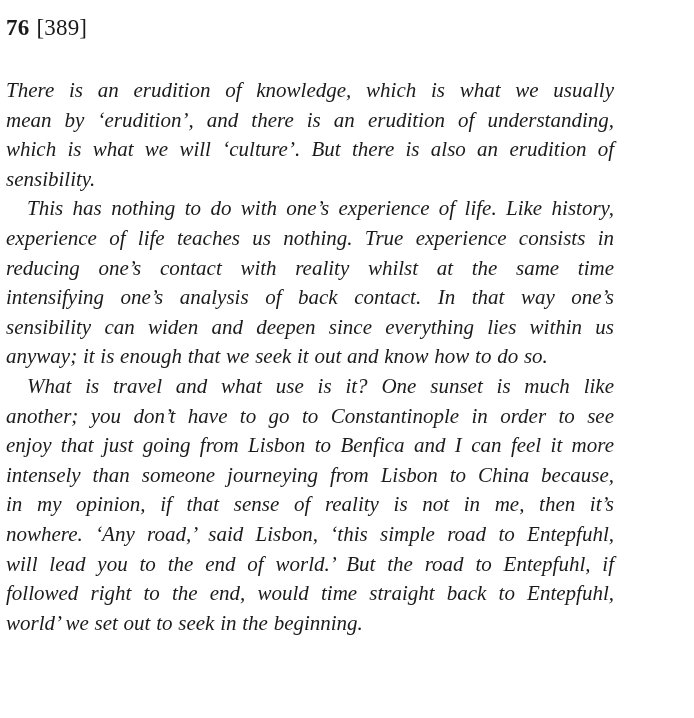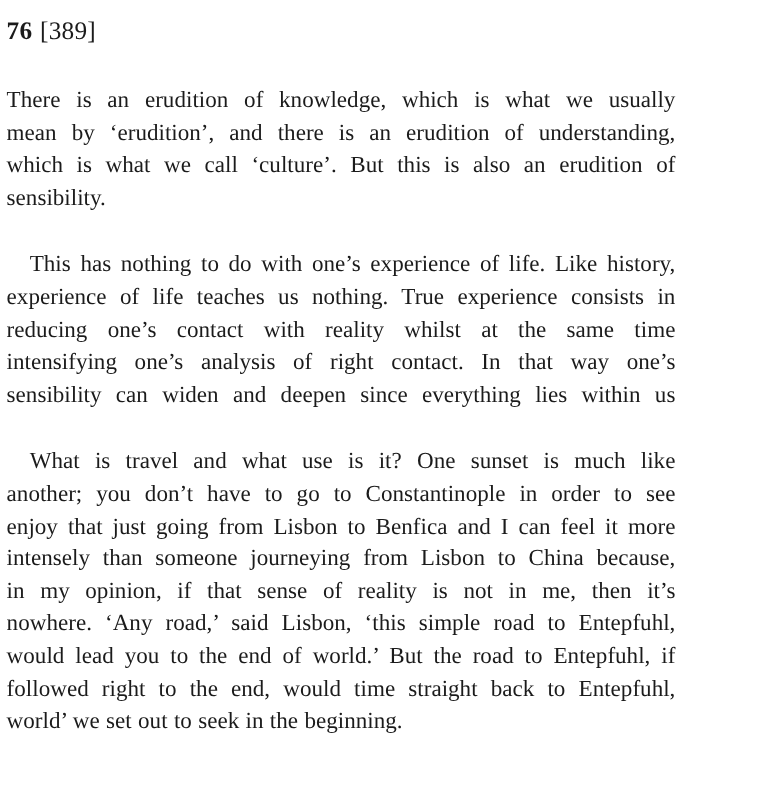--- a/index.html
+++ b/index.html
@@ -36,50 +36,51 @@
   }
   .body-text {
     font-size: 21px;
   }
   .line {
     line-height: 29.6px;
     text-align: justify;
     text-align-last: justify;
     word-spacing: 0.5px;
     white-space: normal;
+    font-style: italic;
   }
   .line.last {
     text-align: center;
     text-align-last: left;
   }
   .line.indent {
     padding-left: 21px;
-    margin-top: 31px;
   }
 </style>
 </head>
 <body>
 
 <div class="page">
   <div class="heading">
     <span class="num">76</span><span class="ref">[389]</span>
   </div>
   <div class="body-text">
       <div class="line">There is an erudition of knowledge, which is what we usually</div>
       <div class="line">mean by ‘erudition’, and there is an erudition of understanding,</div>
-      <div class="line">which is what we call ‘culture’. But this is also an erudition of</div>
+      <div class="line">which is what we will ‘culture’. But there is also an erudition of</div>
       <div class="line last">sensibility.</div>
       <div class="line indent">This has nothing to do with one’s experience of life. Like history,</div>
       <div class="line">experience of life teaches us nothing. True experience consists in</div>
       <div class="line">reducing one’s contact with reality whilst at the same time</div>
-      <div class="line">intensifying one’s analysis of right contact. In that way one’s</div>
+      <div class="line">intensifying one’s analysis of back contact. In that way one’s</div>
       <div class="line">sensibility can widen and deepen since everything lies within us</div>
+      <div class="line last">anyway; it is enough that we seek it out and know how to do so.</div>
       <div class="line indent">What is travel and what use is it? One sunset is much like</div>
       <div class="line">another; you don’t have to go to Constantinople in order to see</div>
       <div class="line">enjoy that just going from Lisbon to Benfica and I can feel it more</div>
       <div class="line">intensely than someone journeying from Lisbon to China because,</div>
       <div class="line">in my opinion, if that sense of reality is not in me, then it’s</div>
       <div class="line">nowhere. ‘Any road,’ said Lisbon, ‘this simple road to Entepfuhl,</div>
-      <div class="line">would lead you to the end of world.’ But the road to Entepfuhl, if</div>
+      <div class="line">will lead you to the end of world.’ But the road to Entepfuhl, if</div>
       <div class="line">followed right to the end, would time straight back to Entepfuhl,</div>
       <div class="line last">world’ we set out to seek in the beginning.</div>
     </div>
 </div>
 
 </body></html>

